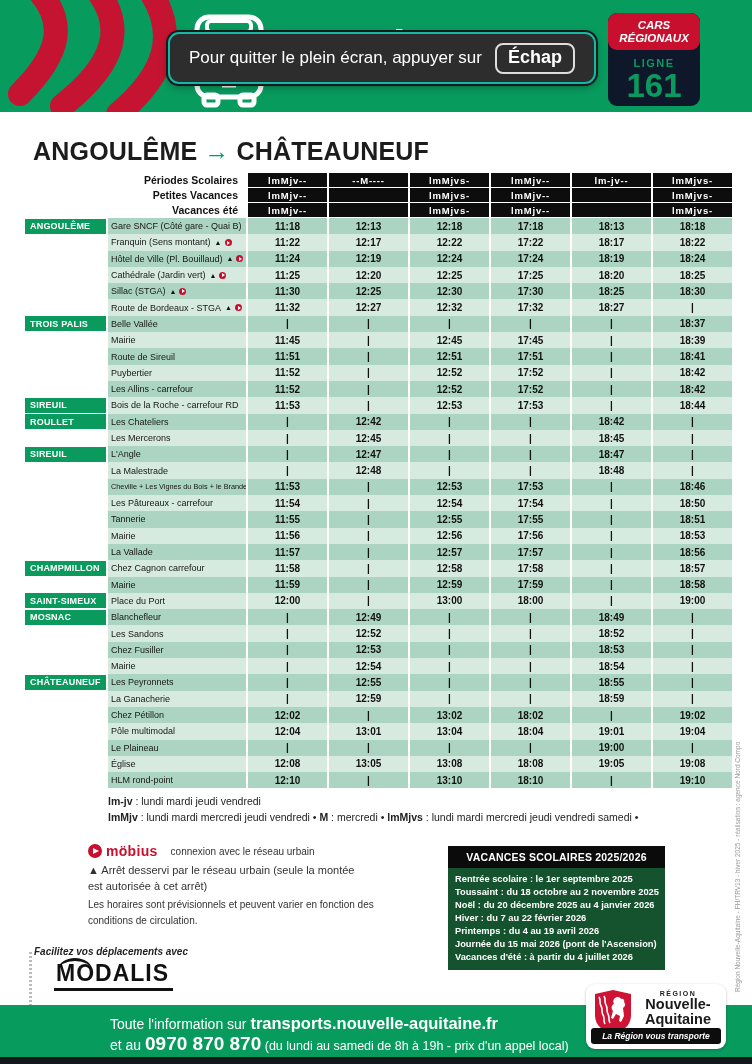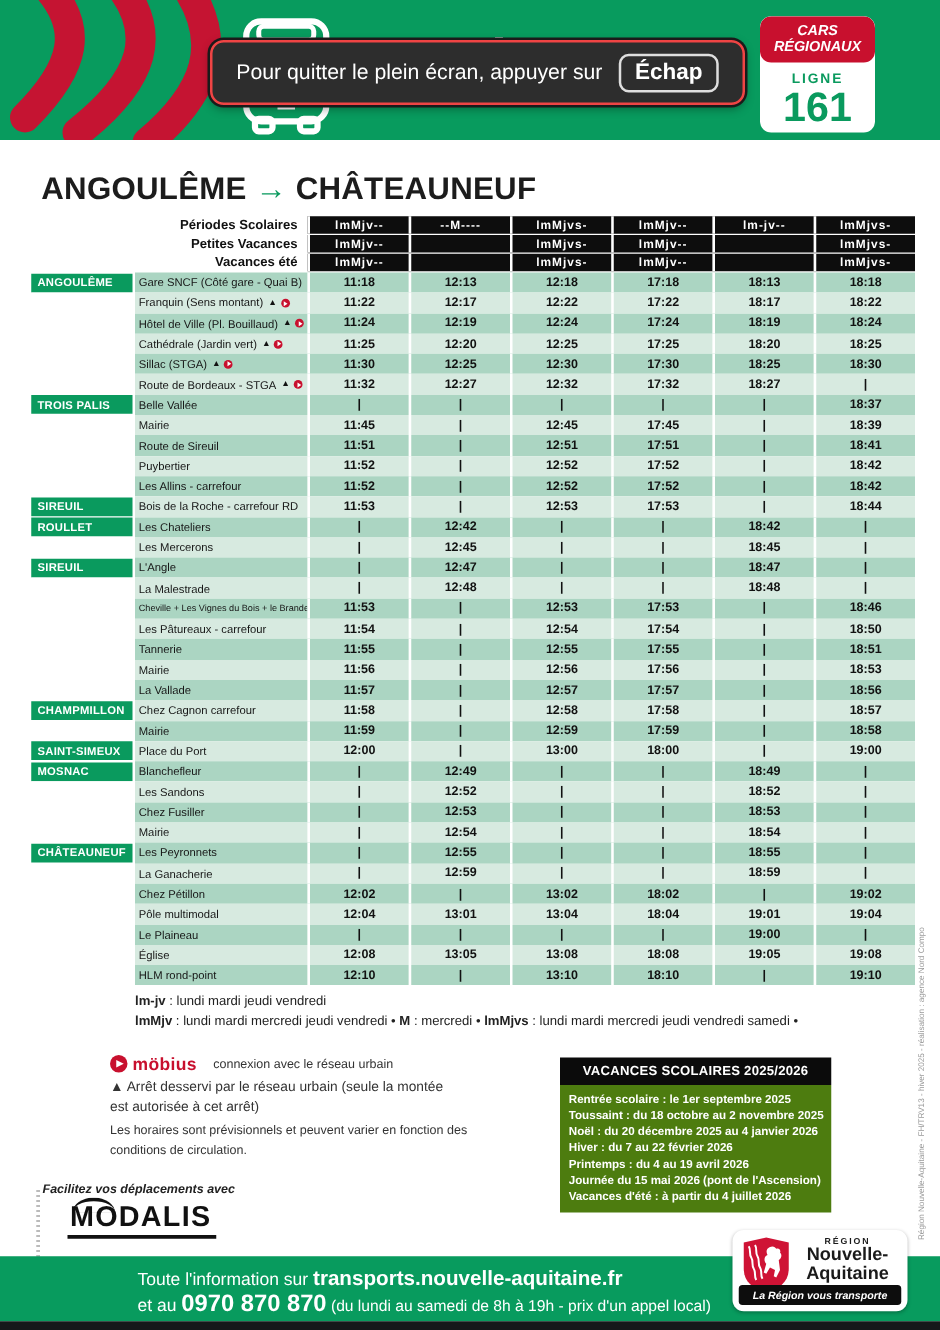--- a/index.html
+++ b/index.html
@@ -8,30 +8,30 @@
 
   
   #header{position:absolute;left:0;top:0;width:752px;height:112px;background:#089b5e;overflow:hidden;}
   #waves{position:absolute;left:0;top:0;}
   #bus-icon{position:absolute;left:192px;top:12px;z-index:1;}
   #brand-title{position:absolute;left:284px;top:20px;z-index:1;color:#fff;font-weight:800;
                font-size:46px;letter-spacing:1px;}
   #validity{position:absolute;left:278px;top:84px;z-index:2;background:#fff;padding:3px 9px 4px;
             font-size:13.5px;font-weight:700;color:#0a9a5e;white-space:pre;}
   #validity .vd{font-weight:900;color:#07864f;}
-  #line-card{position:absolute;left:608px;top:13px;width:92px;height:93px;background:#ffffff;
+  #line-card{position:absolute;left:608px;top:13px;width:92px;height:93px;background:#0f172a;
              border-radius:9px;text-align:center;z-index:2;overflow:hidden;}
   #line-card .card-top{background:#c8102e;color:#fff;font-style:italic;font-weight:800;
                        font-size:11.5px;line-height:13px;padding:6px 0 5px;border-radius:9px;}
   #line-card .card-ligne{color:#0a9a5e;font-weight:700;font-size:11px;letter-spacing:1.5px;margin-top:7px;}
   #line-card .card-num{color:#0a9a5e;font-weight:800;font-size:33px;line-height:33px;margin-top:0;}
 
   
   #toast{position:absolute;left:168px;top:32px;width:424px;height:48px;z-index:10;
-         background:#2d2d2d;border:2px solid #ef4444;border-radius:11px;
+         background:#2d2d2d;border:2px solid #14b8a6;border-radius:11px;
          box-shadow:0 0 0 2px #1a1a1a,0 3px 8px rgba(0,0,0,.35);
          display:flex;align-items:center;justify-content:center;gap:13px;
          color:#fff;font-size:17px;}
   #toast .key{border:2px solid #dedede;border-radius:8px;padding:2px 11px 4px;
               font-weight:700;font-size:18px;}
 
   
   #route-title{position:absolute;left:33px;top:137px;font-size:25px;font-weight:800;
                color:#1c1c1c;letter-spacing:.2px;}
   #route-title .arrow{color:#0a9a5e;padding:0 7px;font-weight:800;}
@@ -73,21 +73,21 @@
                      border-top:3.5px solid transparent;border-bottom:3.5px solid transparent;}
   #mobius-line .mlogo{color:#c8102e;font-weight:800;font-size:14px;margin-left:4px;letter-spacing:.3px;}
   #mobius-line .mtext{color:#333;font-size:10px;margin-left:13px;}
   #triangle-note{position:absolute;left:88px;top:862px;width:268px;font-size:11px;line-height:16px;color:#333;}
   #schedule-note{position:absolute;left:88px;top:897px;width:330px;font-size:10px;line-height:16px;color:#333;}
 
   
   #vacations{position:absolute;left:448px;top:846px;width:217px;}
   #vacations .vac-head{background:#0b0b0b;color:#fff;font-weight:800;font-size:10.5px;
                        text-align:center;padding:5px 0;letter-spacing:.2px;}
-  #vacations .vac-body{background:#4d7c0f;color:#fff;padding:5px 7px 6px;}
+  #vacations .vac-body{background:#14532d;color:#fff;padding:5px 7px 6px;}
   .vac-line{font-size:9.3px;font-weight:700;line-height:13px;white-space:nowrap;}
 
   
   #credit{position:absolute;left:734px;top:992px;transform:rotate(-90deg);transform-origin:left top;
           font-size:6.5px;color:#9a9a9a;white-space:nowrap;width:220px;}
 
   
   #modalis-area{position:absolute;left:34px;top:946px;}
   #modalis-area .tagline{font-style:italic;font-weight:700;font-size:10px;color:#222;}
   #modalis-logo{margin-top:3px;margin-left:20px;font-size:23px;font-weight:800;color:#111;

